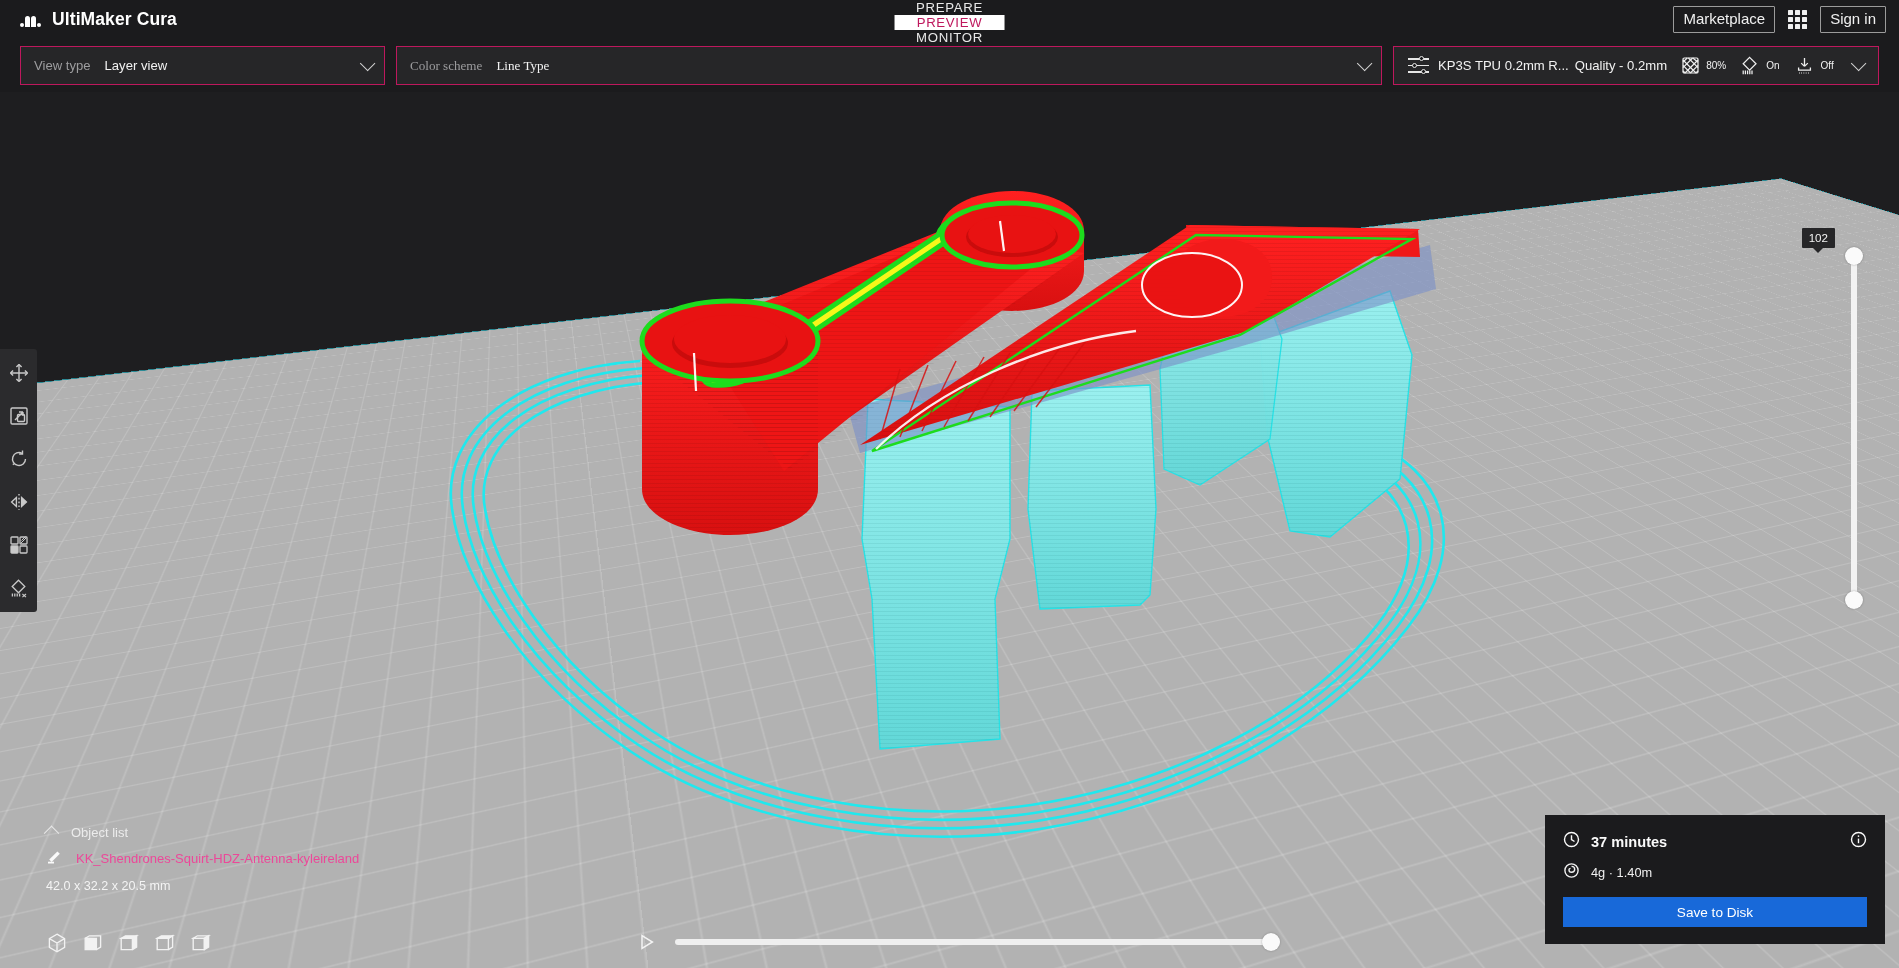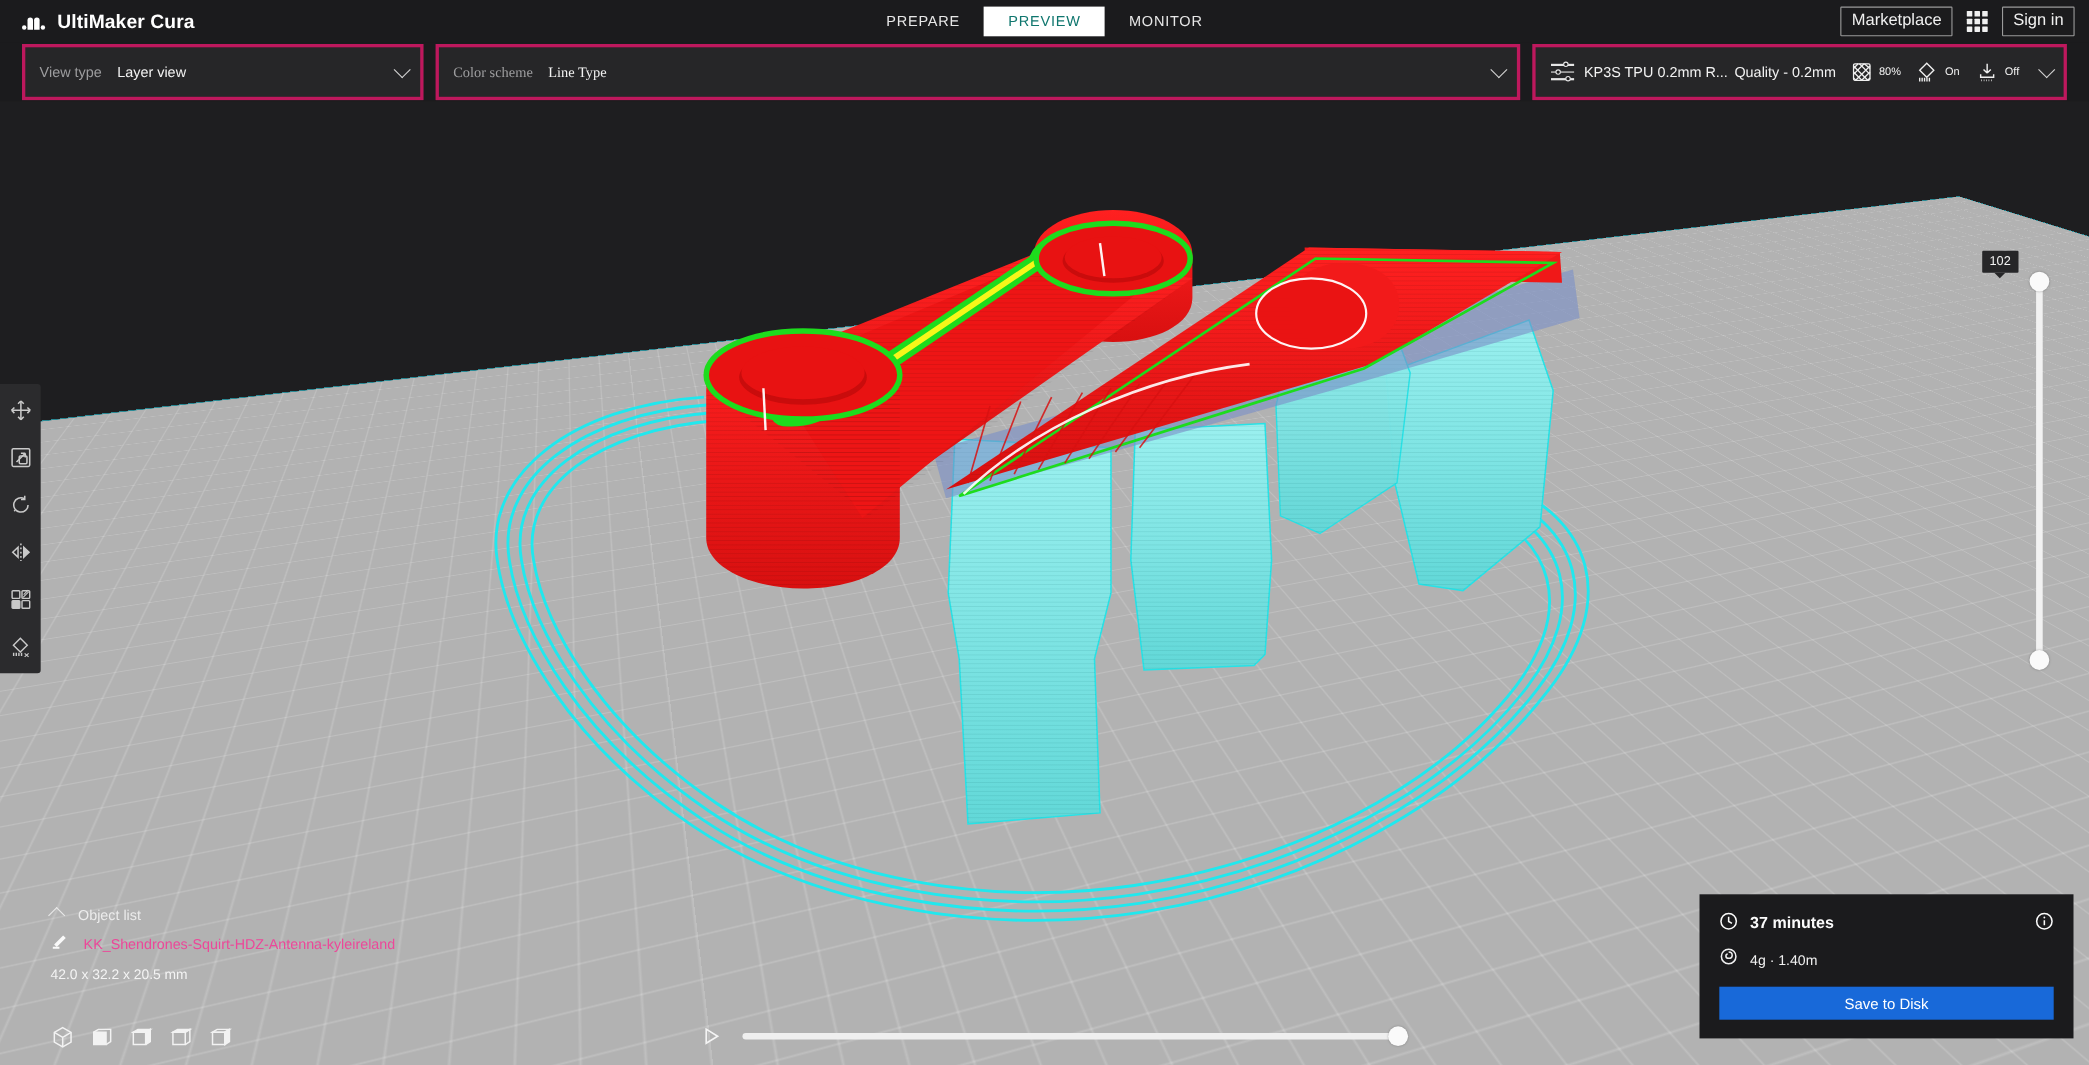--- a/index.html
+++ b/index.html
@@ -23,29 +23,29 @@
     position: absolute; bottom: 0; background: #fff; display: block;
   }
   .bl1 { left: 0;  width: 4px; height: 4px;  border-radius: 50%; }
   .bl2 { left: 5px;  width: 5px; height: 11px; border-radius: 2.5px 2.5px 0 0; }
   .bl3 { left: 11px; width: 5px; height: 11px; border-radius: 2.5px 2.5px 0 0; }
   .bl4 { left: 17px; width: 4px; height: 4px;  border-radius: 50%; }
   .brand-name { color: #fff; font-size: 17.5px; font-weight: 600; letter-spacing: .1px; text-align: right; }
 
   .stages {
     position: absolute; left: 50%; transform: translateX(-50%);
-    display: flex; align-items: center; height: 39px;
+    display: flex; align-items: center; height: 39px; flex-direction: column;
   }
   .stage-btn {
     height: 27px; padding: 0 22px; display: flex; align-items: center;
     justify-content: center; color: #e8e8e8; font-size: 13.2px;
     letter-spacing: .7px; background: transparent; border: none;
     font-family: "Liberation Sans", sans-serif; cursor: pointer;
   }
-  .stage-btn.active { background: #fff; color: #0f766e; }
+  .stage-btn.active { background: #fff; color: #be185d; }
 
   .topright {
     position: absolute; right: 13px; top: 0; height: 39px;
     display: flex; align-items: center; gap: 13px;
   }
   .outline-btn {
     border: 1px solid #9b9b9b; color: #f0f0f0; background: transparent;
     font-size: 15px; padding: 3px 9px 4px; border-radius: 1px;
     font-family: "Liberation Sans", sans-serif; cursor: pointer; line-height: 1.2;
   }
@@ -55,21 +55,21 @@
   }
   .grid-icon span { background: #f0f0f0; border-radius: .5px; display: block; }
 
   
   .settingsrow {
     position: absolute; left: 0; top: 39px; width: 1899px; height: 53px;
     background: #1b1b1d; display: flex; align-items: center;
     padding: 0 20px; gap: 11px; z-index: 38;
   }
   .dd {
-    height: 51px; background: #262628; border: 3px solid #be185d;
+    height: 39px; background: #262628; border: 1px solid #be185d;
     display: flex; align-items: center; padding: 0 13px;
     cursor: pointer; position: relative;
   }
   .dd-label { color: #9d9d9f; font-size: 13.1px; }
   .dd-value { color: #f2f2f2; font-size: 13.1px; margin-left: 14px; }
   .chev {
     width: 11px; height: 11px; border-right: 1.7px solid #d2d2d2;
     border-bottom: 1.7px solid #d2d2d2; transform: rotate(45deg) translateY(-3px);
     margin-left: auto; flex: none;
   }

